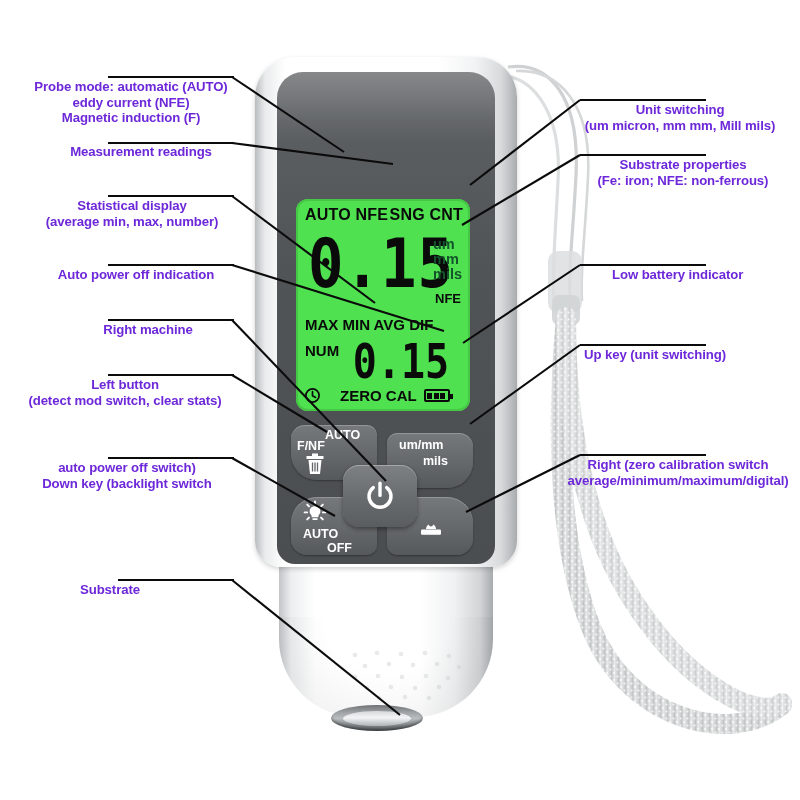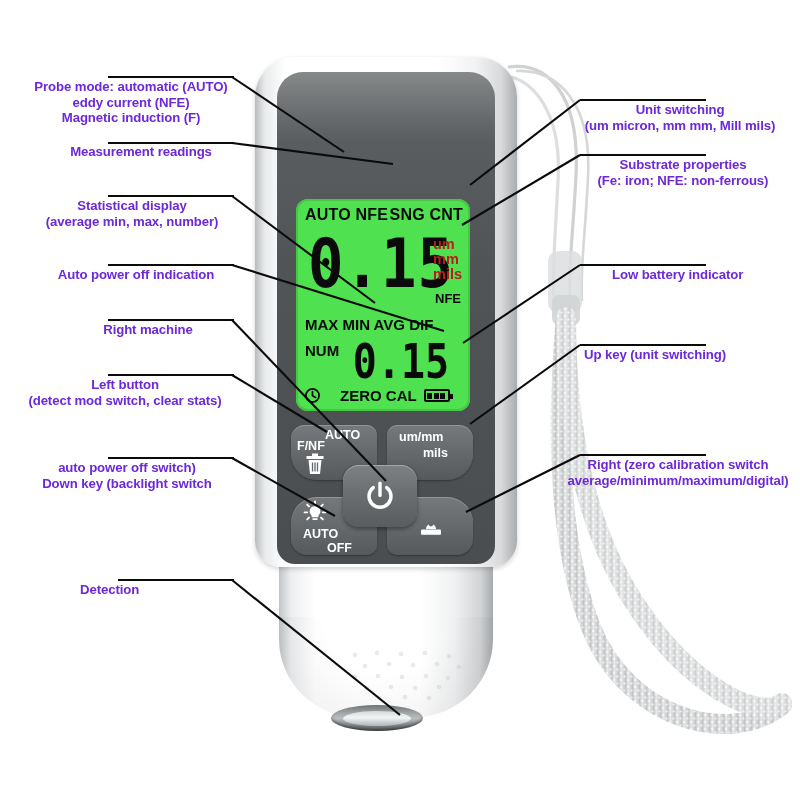--- a/index.html
+++ b/index.html
@@ -99,21 +99,21 @@
   .seg-main {
     position: absolute; left: 12px; top: 28px; width: 122px;
     font-family: "DejaVu Sans Mono", monospace;
     font-size: 59px; font-weight: 700; color: #0a0a0a;
     letter-spacing: 1px; line-height: 64px;
     text-align: center;
     transform: scaleY(1.16); transform-origin: top center;
   }
   .units {
     position: absolute; right: 8px; top: 38px;
-    font-size: 14.5px; font-weight: 700; color: #b91c1c;
+    font-size: 14.5px; font-weight: 700; color: #14532d;
     line-height: 15px; text-align: left;
   }
   .substrate-tag {
     position: absolute; right: 9px; top: 92px;
     font-size: 13px; font-weight: 700; color: #0a0a0a;
   }
   .lcd-row-stats {
     position: absolute; left: 9px; top: 117px; width: 150px;
     display: flex; justify-content: space-between;
     font-size: 15px; font-weight: 700; color: #0a0a0a;
@@ -146,21 +146,21 @@
 
   
   .keypad { position: absolute; left: 36px; top: 368px; width: 192px; height: 132px; }
   .key {
     position: absolute;
     background: linear-gradient(180deg,#76797b 0%, #65686a 55%, #56595b 100%);
     box-shadow: inset 0 1px 0 rgba(255,255,255,.22), 0 1px 2px rgba(0,0,0,.35);
     color: #ffffff;
   }
   .key-tl { left: 0;   top: 0;   width: 86px; height: 55px; border-radius: 14px 10px 10px 26px; }
-  .key-tr { left: 96px;top: 0;   width: 86px; height: 55px; border-radius: 10px 14px 26px 10px; }
+  .key-tr { left: 96px;top: 8px;   width: 86px; height: 55px; border-radius: 10px 14px 26px 10px; }
   .key-bl { left: 0;   top: 72px;width: 86px; height: 58px; border-radius: 26px 10px 10px 16px; }
   .key-br { left: 96px;top: 72px;width: 86px; height: 58px; border-radius: 10px 26px 16px 10px; }
   .key-pwr {
     left: 52px; top: 40px; width: 74px; height: 62px; border-radius: 16px;
     background: linear-gradient(180deg,#7e8183 0%, #6a6d6f 50%, #5a5d5f 100%);
     display: flex; align-items: center; justify-content: center;
     box-shadow: inset 0 1px 0 rgba(255,255,255,.3), 0 2px 4px rgba(0,0,0,.4);
   }
   .key-label { position: absolute; font-size: 12.5px; font-weight: 700; line-height: 14px; }
   .lbl-fnf   { left: 6px;  top: 14px; }
@@ -398,21 +398,21 @@
     <div class="txt">Left button</div>
     <div class="txt">(detect mod switch, clear stats)</div>
   </div>
 
   <div class="callout left" style="left:14px; top:460px; width:226px;">
     <div class="txt">auto power off switch)</div>
     <div class="txt">Down key (backlight switch</div>
   </div>
 
   <div class="callout left" style="left:80px; top:582px; width:120px;">
-    <div class="txt" style="text-align:left;">Detection</div>
+    <div class="txt" style="text-align:left;">Substrate</div>
   </div>
 
   <div class="callout right" style="left:560px; top:102px; width:240px;">
     <div class="txt">Unit switching</div>
     <div class="txt">(um micron, mm mm, Mill mils)</div>
   </div>
 
   <div class="callout right" style="left:566px; top:157px; width:234px;">
     <div class="txt">Substrate properties</div>
     <div class="txt">(Fe: iron; NFE: non-ferrous)</div>

